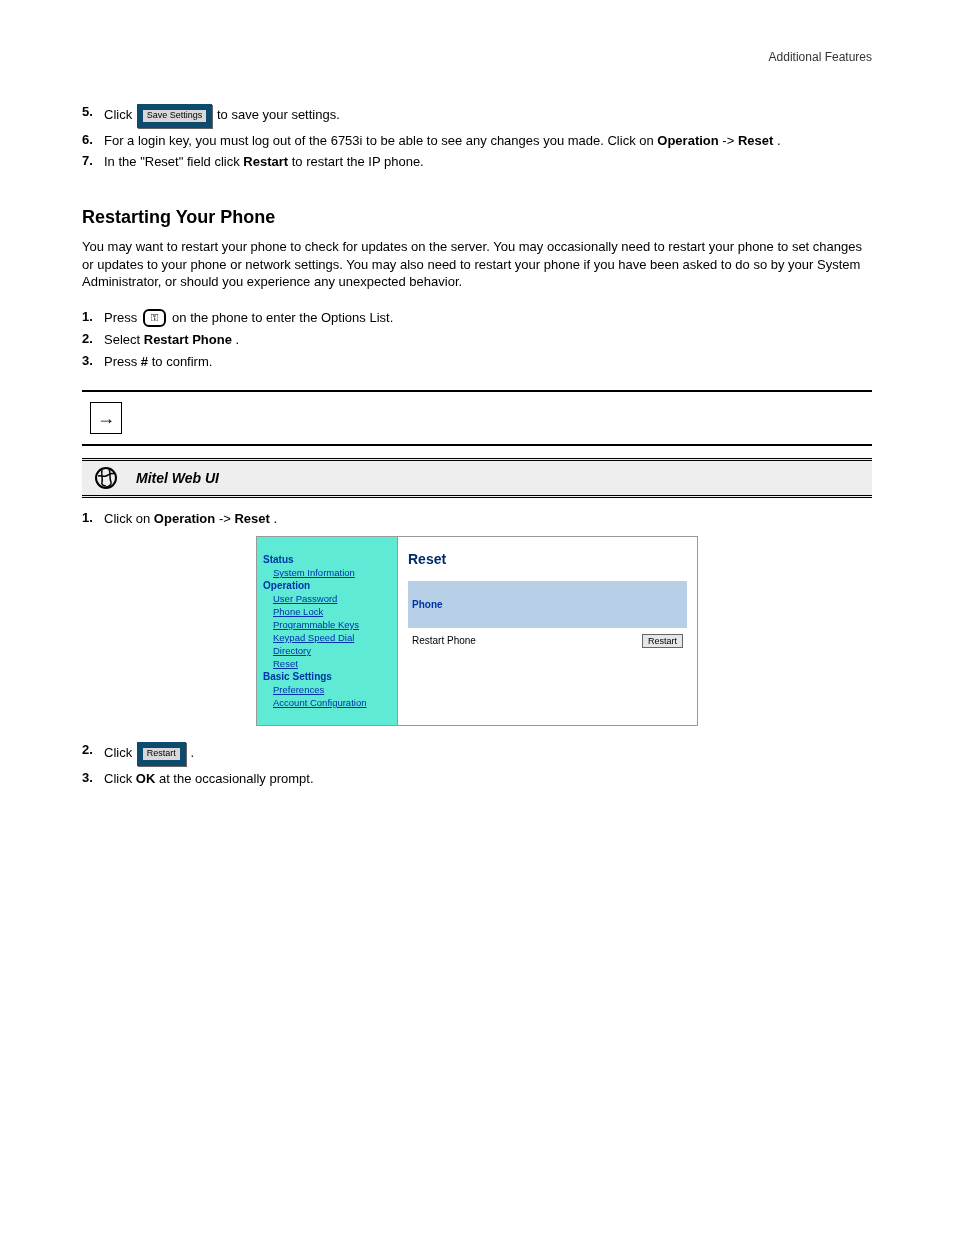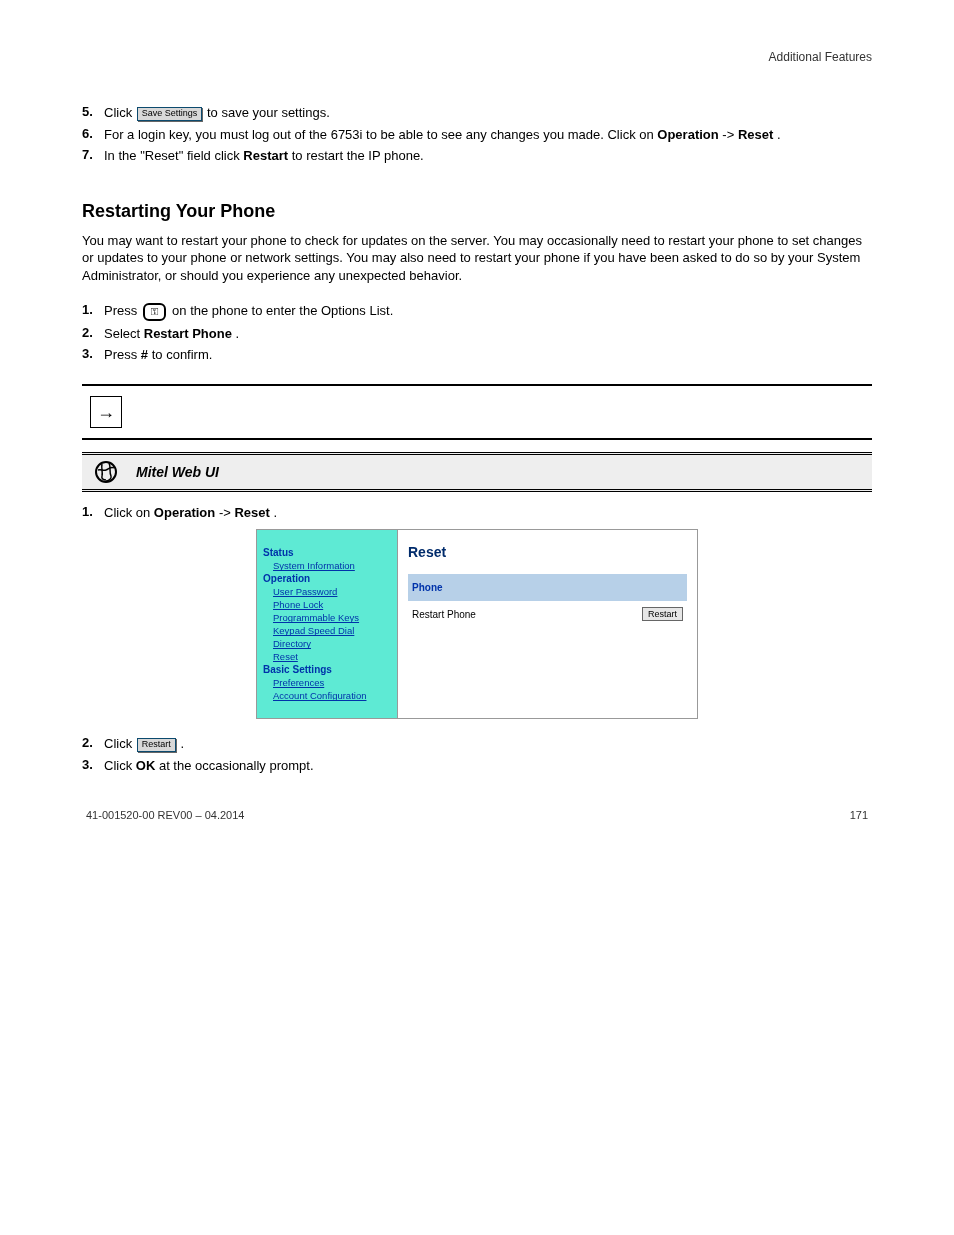--- a/index.html
+++ b/index.html
@@ -31,21 +31,21 @@
     font-size: 13px;
   }
   .step-body {
     flex: 1;
     font-size: 13px;
     line-height: 1.35;
   }
   .inline-btn {
     display: inline-block;
     vertical-align: middle;
-    border: 1px solid #0c4a6e;
+    border: 6px solid #0c4a6e;
     background: #d8d8d8;
     font-size: 9px;
     padding: 1px 4px;
     box-shadow: 1px 1px 0 #666;
     line-height: 1.1;
     margin: 0 1px;
   }
   h2.section-title {
     font-size: 18px;
     font-weight: bold;
@@ -148,21 +148,21 @@
     font-size: 14px;
     margin: 6px 0 14px 0;
     color: #002b6b;
     font-weight: bold;
   }
   .webui-subhead {
     background: #b7d0e8;
     color: #0033aa;
     font-weight: bold;
     font-size: 10px;
-    padding: 8px 4px;
+    padding: 18px 4px;
     margin-bottom: 4px;
   }
   .webui-row {
     display: flex;
     align-items: center;
     font-size: 10px;
     padding: 2px 4px;
   }
   .webui-row .lbl { flex: 1; }
   .webui-btn {
@@ -311,18 +311,14 @@
 
   <div class="step">
     <div class="step-num">3.</div>
     <div class="step-body">
       <span>Click </span>
       <strong>OK</strong>
       <span> at the occasionally prompt.</span>
     </div>
   </div>
 
-  <div class="footer">
-    <span>41-001520-00 REV00 – 04.2014</span>
-    <span>171</span>
-  </div>
 
 </div>
 
 </body></html>

